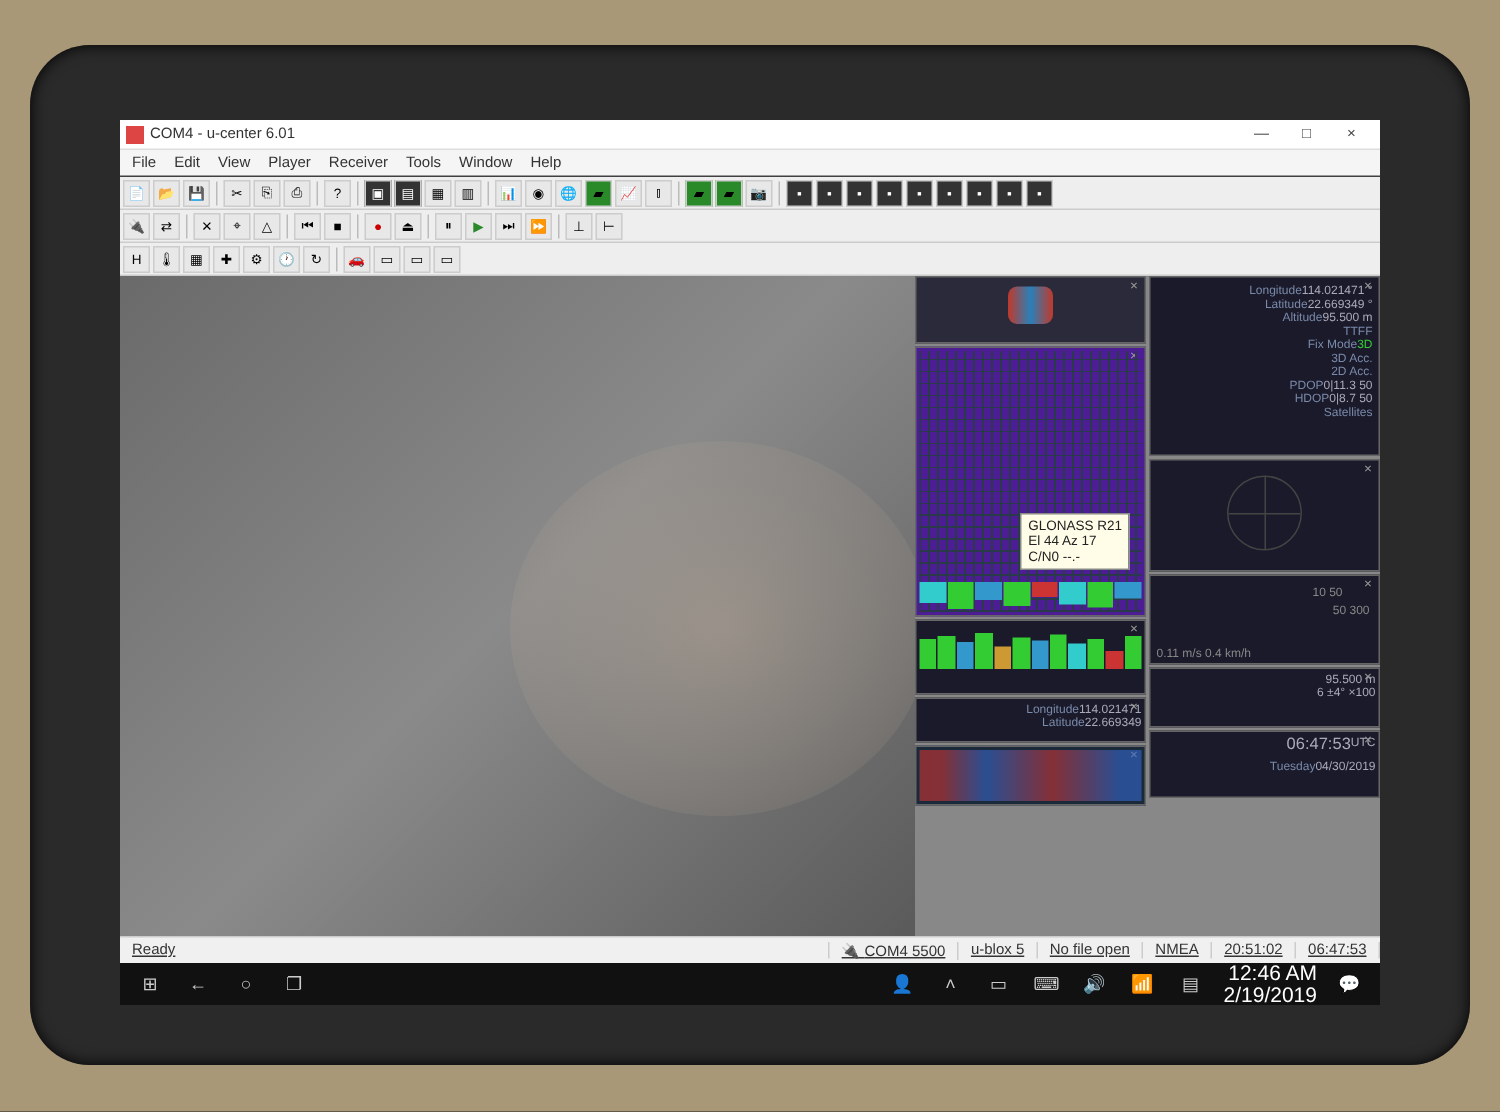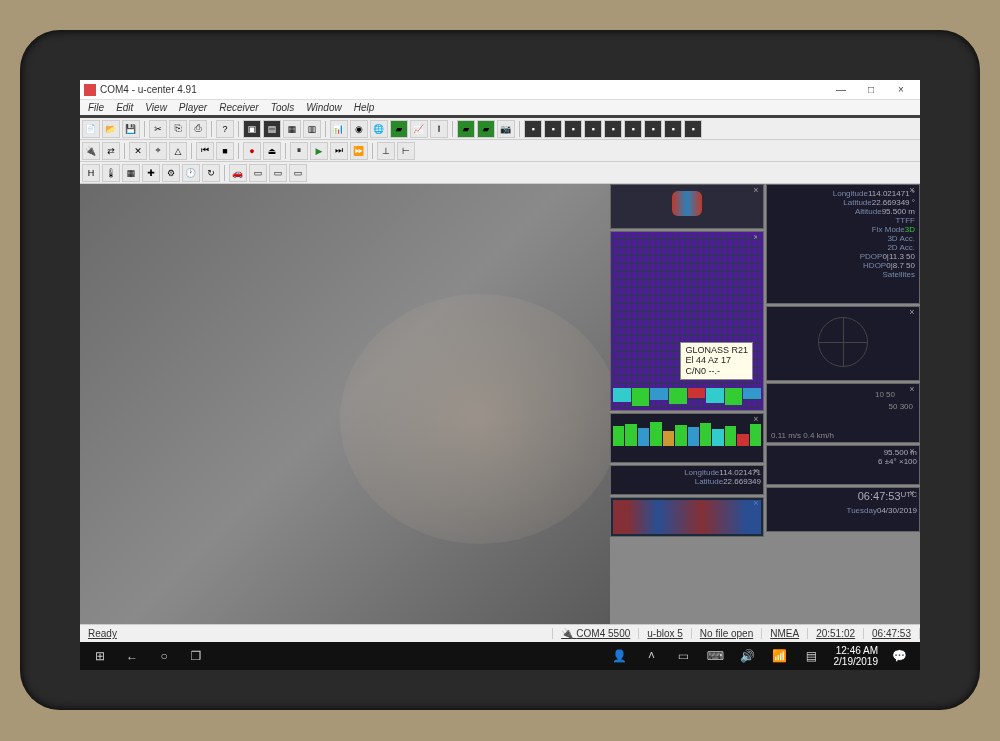--- a/index.html
+++ b/index.html
@@ -64,22 +64,21 @@
   justify-content: center;
   font-size: 10px;
   color: #444;
 }
 .menubar {
   height: 18px;
   background: #f5f5f5;
   display: flex;
   align-items: center;
   padding: 0 2px;
-  border-bottom: 3px solid #404040;
-  font-style: italic;
+  border-bottom: 1px solid #404040;
 }
 .menu-item {
   padding: 2px 6px;
   font-size: 10px;
   color: #333;
 }
 .toolbar {
   height: 22px;
   background: #eee;
   display: flex;
@@ -232,33 +231,33 @@
 .task-icon {
   width: 32px;
   height: 28px;
   display: flex;
   align-items: center;
   justify-content: center;
   font-size: 12px;
   color: #ccc;
 }
 .task-spacer { flex: 1; }
-.task-clock { text-align: right; padding: 0 6px; line-height: 1.1; font-size: 10px; }
+.task-clock { text-align: right; padding: 0 6px; line-height: 1.1; font-size: 14px; }
 </style>
 </head>
 <body>
 
 <div class="tablet-frame">
   <div class="screen">
 
     <div class="app-window">
 
       <div class="titlebar">
         <div class="titlebar-icon"></div>
-        <div class="titlebar-text">COM4 - u-center 4.91</div>
+        <div class="titlebar-text">COM4 - u-center 6.01</div>
         <div class="win-btns">
           <div class="win-btn">—</div>
           <div class="win-btn">□</div>
           <div class="win-btn">×</div>
         </div>
       </div>
 
       <div class="menubar">
         <div class="menu-item">File</div>
         <div class="menu-item">Edit</div>

